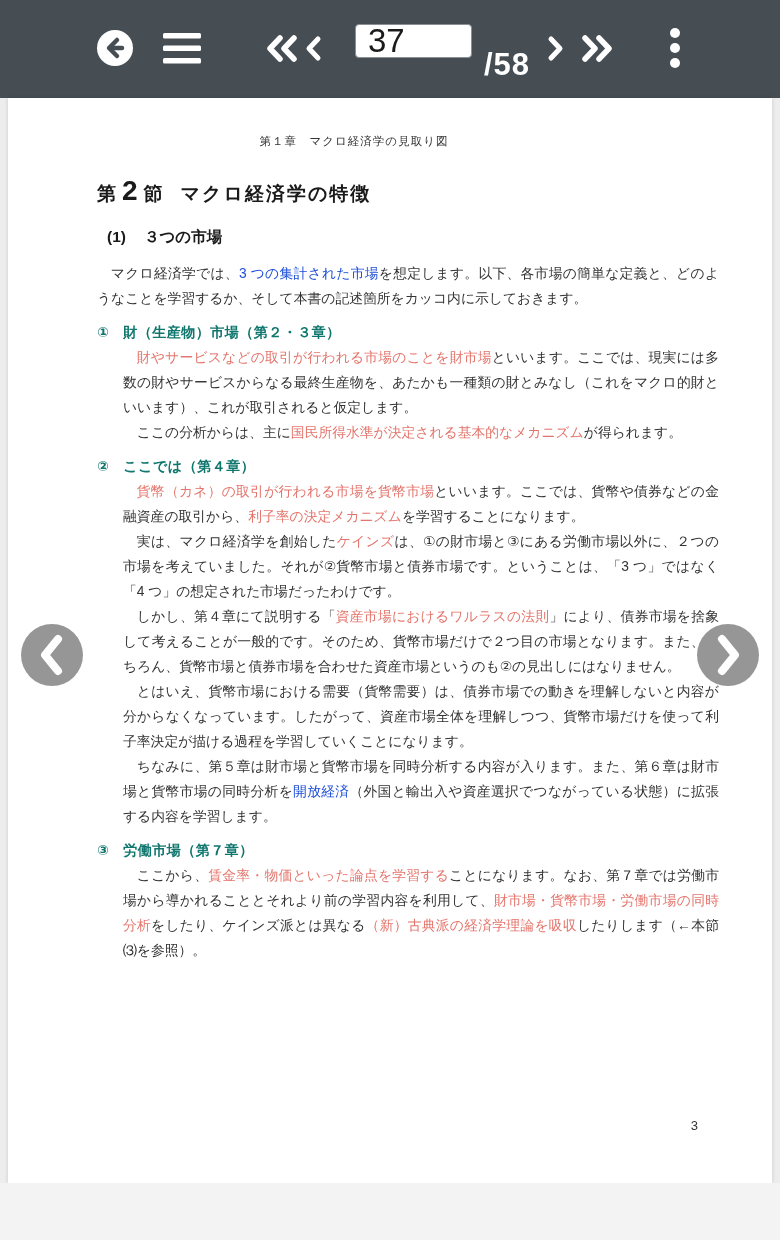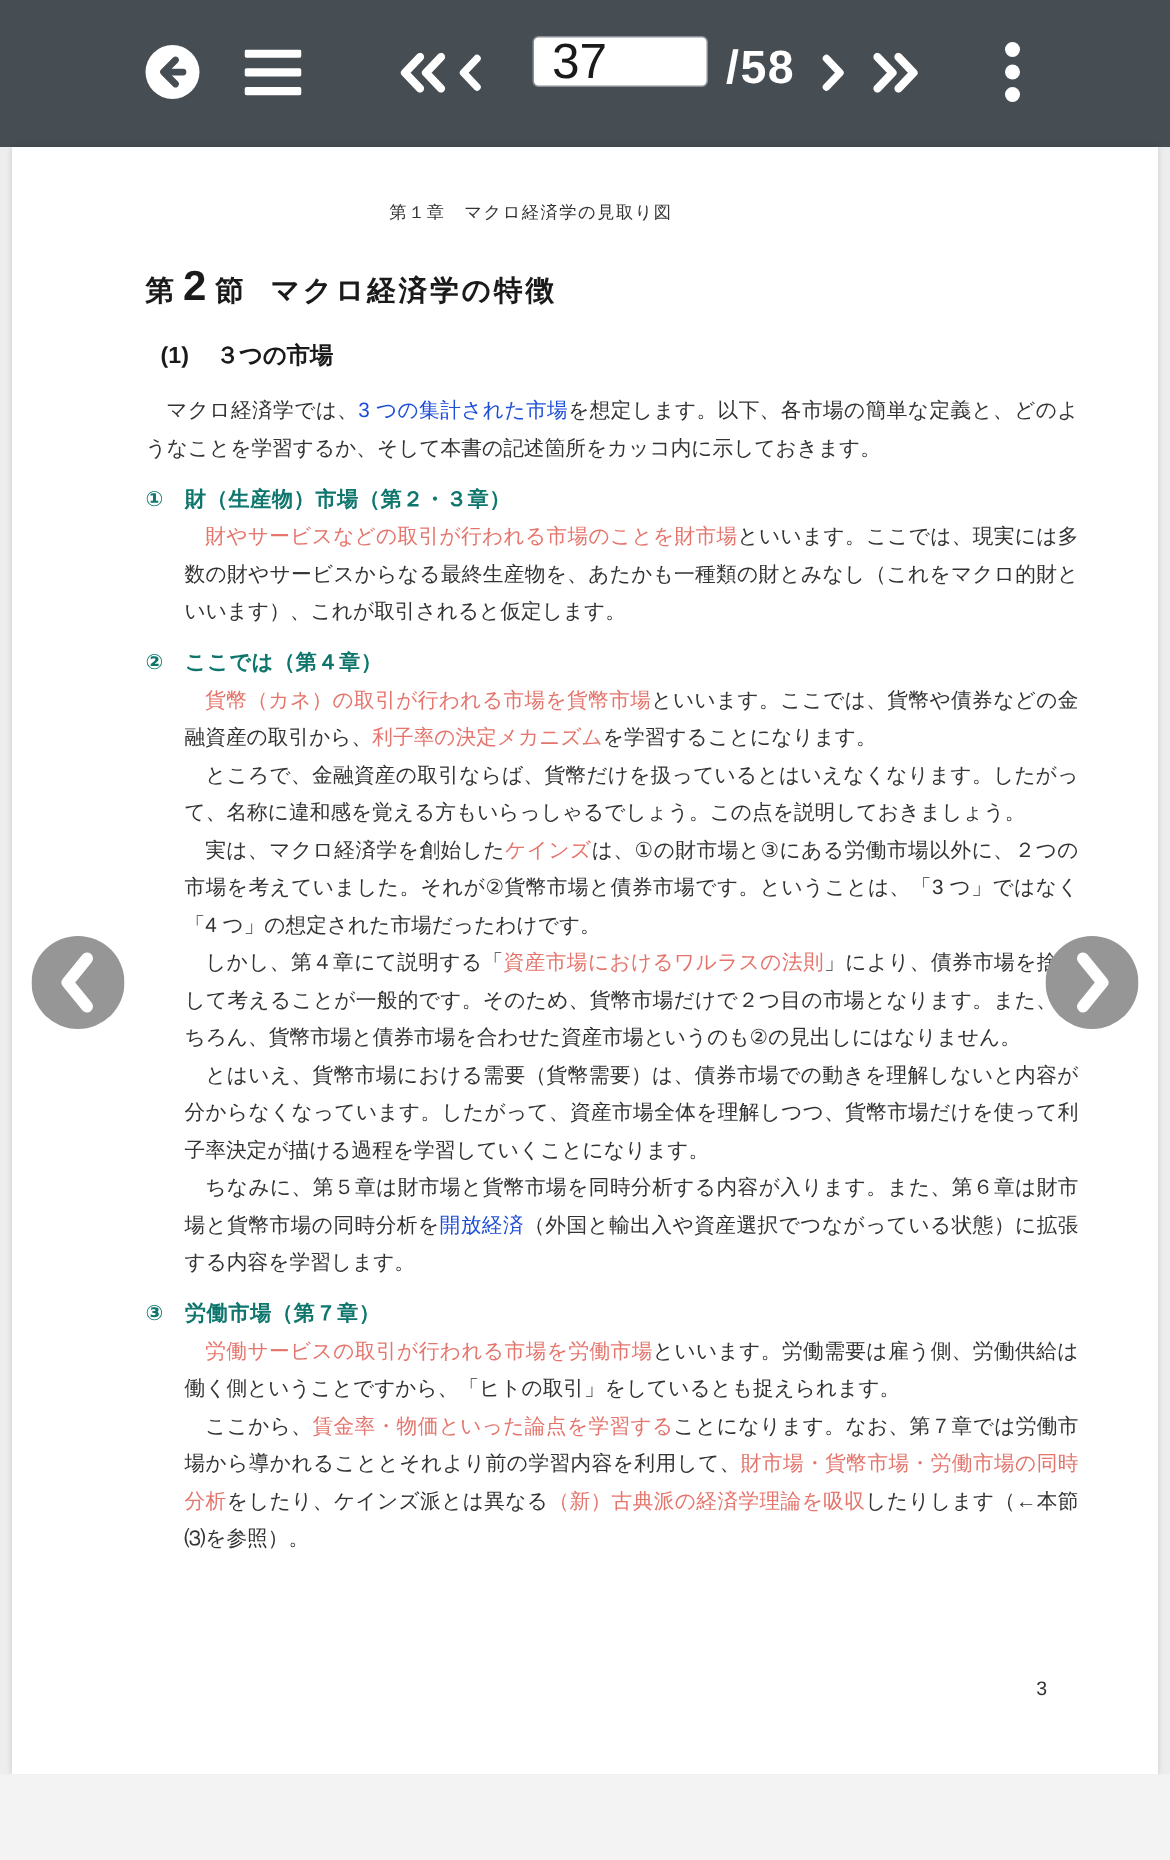--- a/index.html
+++ b/index.html
@@ -22,21 +22,21 @@
   .next-btn   { left:546px; top:36px; width:20px; height:27px; }
   .last-btn   { left:581px; top:36px; width:32px; height:27px; }
   .dots-btn   { left:664px; top:28px; width:22px; height:43px; }
   .page-input {
     position:absolute; left:355px; top:24px; width:117px; height:34px;
     background:#fff; border:1px solid #8a9095; border-radius:4px;
     font-size:33px; color:#1a1a1a; padding-left:12px;
     font-family:"Liberation Sans","DejaVu Sans",sans-serif;
   }
   .page-total {
-    position:absolute; left:484px; top:27px;
+    position:absolute; left:484px; top:47px;
     color:#fff; font-size:31px; font-weight:600; letter-spacing:1px;
   }
   
   .viewer-bg {
     position:absolute; left:0; top:98px; width:780px; height:1142px;
     background:#ededed;
   }
   .sheet {
     position:absolute; left:8px; top:98px; width:764px; height:1085px;
     background:#ffffff; box-shadow:0 0 4px rgba(0,0,0,.15);
@@ -167,39 +167,38 @@
 
     <div class="subsection-title"><span class="sub-no">(1)</span><span>３つの市場</span></div>
 
     <div class="body-block">
       <p class="para intro"><span>マクロ経済学では、</span><span class="seg-blue">3 つの集計された市場</span><span>を想定します。以下、各市場の簡単な定義と、どのようなことを学習するか、そして本書の記述箇所をカッコ内に示しておきます。</span></p>
 
       <div class="list-item">
         <div class="item-heading"><span class="item-no">①</span><span>財（生産物）市場（第２・３章）</span></div>
         <div class="item-paras">
           <p class="para"><span class="seg-red">財やサービスなどの取引が行われる市場のことを財市場</span><span>といいます。ここでは、現実には多数の財やサービスからなる最終生産物を、あたかも一種類の財とみなし（これをマクロ的財といいます）、これが取引されると仮定します。</span></p>
+          <p class="para"><span>ここの分析からは、主に</span><span class="seg-red">国民所得水準が決定される基本的なメカニズム</span><span>が得られます。</span></p>
         </div>
       </div>
 
       <div class="list-item">
         <div class="item-heading"><span class="item-no">②</span><span>ここでは（第４章）</span></div>
         <div class="item-paras">
           <p class="para"><span class="seg-red">貨幣（カネ）の取引が行われる市場を貨幣市場</span><span>といいます。ここでは、貨幣や債券などの金融資産の取引から、</span><span class="seg-red">利子率の決定メカニズム</span><span>を学習することになります。</span></p>
-          <p class="para"><span>ところで、金融資産の取引ならば、貨幣だけを扱っているとはいえなくなります。したがって、名称に違和感を覚える方もいらっしゃるでしょう。この点を説明しておきましょう。</span></p>
           <p class="para"><span>実は、マクロ経済学を創始した</span><span class="seg-red">ケインズ</span><span>は、①の財市場と③にある労働市場以外に、２つの市場を考えていました。それが②貨幣市場と債券市場です。ということは、「3 つ」ではなく「4 つ」の想定された市場だったわけです。</span></p>
           <p class="para"><span>しかし、第４章にて説明する「</span><span class="seg-red">資産市場におけるワルラスの法則</span><span>」により、債券市場を捨象して考えることが一般的です。そのため、貨幣市場だけで２つ目の市場となります。また、もちろん、貨幣市場と債券市場を合わせた資産市場というのも②の見出しにはなりません。</span></p>
           <p class="para"><span>とはいえ、貨幣市場における需要（貨幣需要）は、債券市場での動きを理解しないと内容が分からなくなっています。したがって、資産市場全体を理解しつつ、貨幣市場だけを使って利子率決定が描ける過程を学習していくことになります。</span></p>
           <p class="para"><span>ちなみに、第５章は財市場と貨幣市場を同時分析する内容が入ります。また、第６章は財市場と貨幣市場の同時分析を</span><span class="seg-blue">開放経済</span><span>（外国と輸出入や資産選択でつながっている状態）に拡張する内容を学習します。</span></p>
         </div>
       </div>
 
       <div class="list-item">
         <div class="item-heading"><span class="item-no">③</span><span>労働市場（第７章）</span></div>
         <div class="item-paras">
-          <p class="para"><span class="seg-red">労働サービスの取引が行われる市場を労働市場</span><span>といいます。労働需要は雇う側、労働供給は働く側ということですから、「ヒトの取引」をしているとも捉えられます。</span></p>
           <p class="para"><span>ここから、</span><span class="seg-red">賃金率・物価といった論点を学習する</span><span>ことになります。なお、第７章では労働市場から導かれることとそれより前の学習内容を利用して、</span><span class="seg-red">財市場・貨幣市場・労働市場の同時分析</span><span>をしたり、ケインズ派とは異なる</span><span class="seg-red">（新）古典派の経済学理論を吸収</span><span>したりします（←本節⑶を参照）。</span></p>
         </div>
       </div>
     </div>
   </div>
 
   <div class="folio">3</div>
 </div>
 
 <div class="below-sheet"></div>

